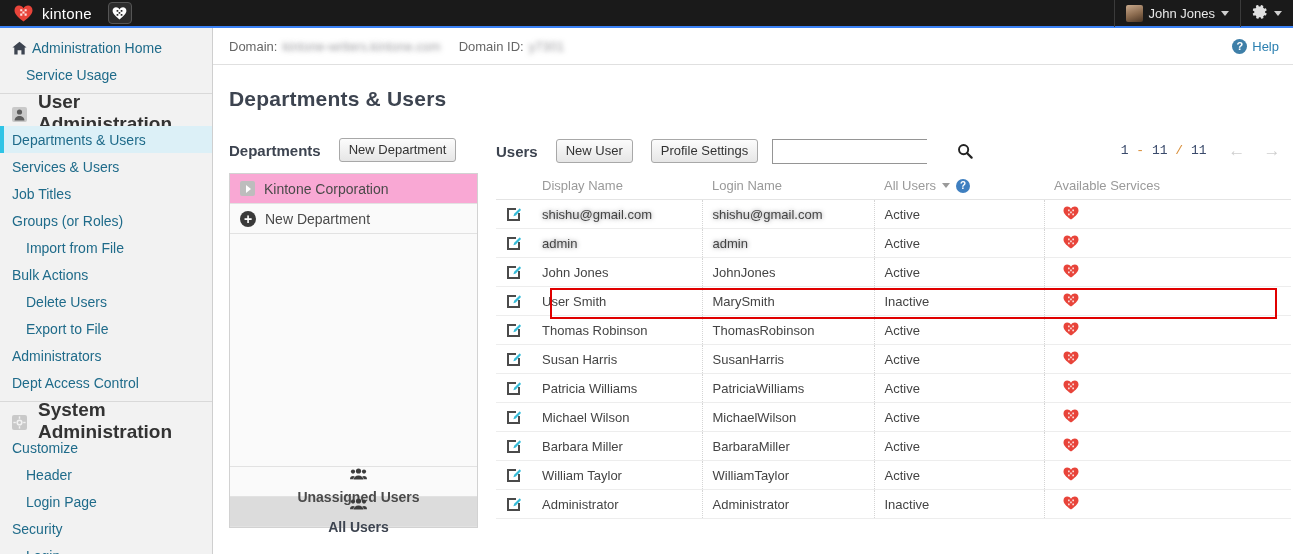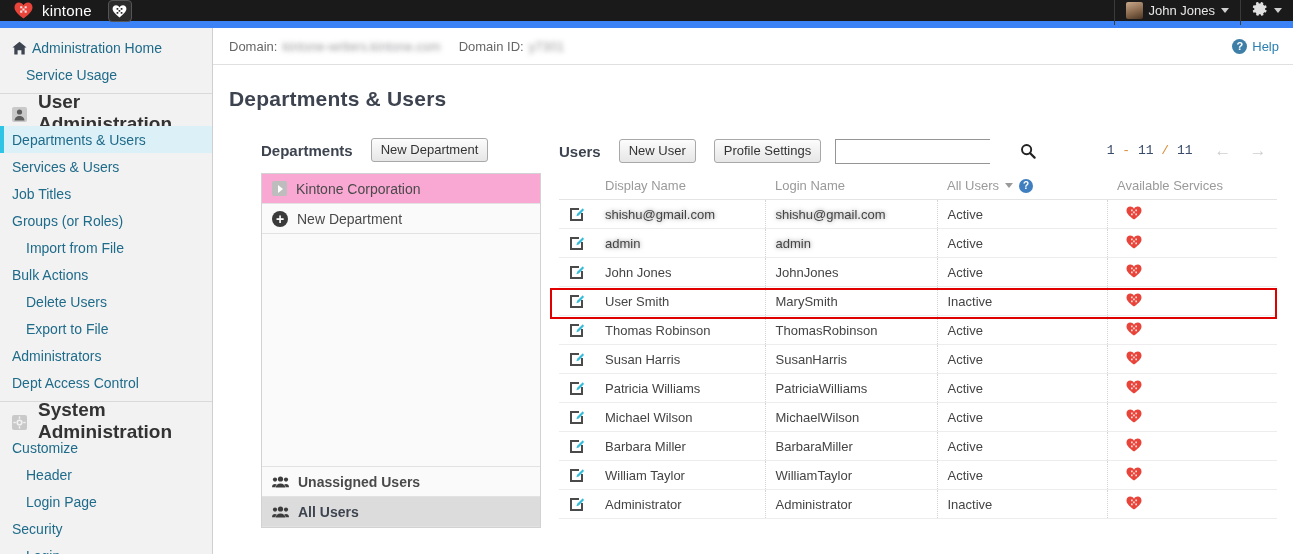--- a/index.html
+++ b/index.html
@@ -11,21 +11,21 @@
     font-family: "Liberation Sans", sans-serif;
     -webkit-font-smoothing: antialiased;
   }
 
   
   .topbar {
     position: absolute; top: 0; left: 0;
     width: 1293px; height: 28px;
     background: #1a1a1a;
     display: flex; align-items: center;
-    border-bottom: 7px solid #3b82f6;
+    border-bottom: 2px solid #3b82f6;
   }
   .brand { display: flex; align-items: center; padding-left: 14px; gap: 9px; }
   .brand-heart { width: 19px; height: 17px; position: relative; }
   .brand-name { color: #ffffff; font-size: 15px; letter-spacing: .2px; }
   .app-tile {
     width: 24px; height: 22px; margin-left: 16px;
     background: #2c2c2c; border: 1px solid #555; border-radius: 4px;
     display: flex; align-items: center; justify-content: center;
   }
   .topbar-right {
@@ -102,21 +102,21 @@
     display: flex; align-items: center; justify-content: center; line-height: 1;
   }
   .page-title {
     font-size: 21px; font-weight: bold; color: #3d4450;
     padding: 22px 0 0 16px; letter-spacing: .2px;
   }
 
   .panes { display: flex; padding: 26px 0 0 16px; }
 
   
-  .dept-pane { width: 280px; flex: none; margin-left: 32px; }
+  .dept-pane { width: 249px; flex: none; }
   .pane-head { display: flex; align-items: center; height: 26px; margin-bottom: 10px; }
   .pane-title { font-size: 15px; font-weight: bold; color: #3d4450; }
   .btn {
     background: linear-gradient(#fcfcfc,#e6e6e6);
     border: 1px solid #a8a8a8; border-radius: 3px;
     font-size: 13px; color: #333; padding: 4px 9px;
     cursor: pointer; font-family: "Liberation Sans", sans-serif;
     line-height: 1.1;
   }
   .dept-new { margin-left: 18px; }
@@ -128,39 +128,39 @@
     height: 30px; display: flex; align-items: center;
     padding-left: 10px; gap: 9px;
     font-size: 14px; color: #4a4a4a; cursor: pointer;
     border-bottom: 1px solid #e2e2e2; background: #f9a8d4;
   }
   .dept-item.plain { background: #fafafa; }
   .dept-spacer { flex: 1; background: #fafafa; border-bottom: 1px solid #e2e2e2; }
   .dept-foot { margin-top: 0; }
   .dept-foot .dept-item { background: #fafafa; }
   .dept-foot .dept-item.sel { background: #dcdcdc; color: #3d4450; font-weight: bold; }
-  .dept-item.strong { font-weight: bold; }
+  .dept-item.strong { font-weight: bold; flex-direction: column; }
   .tri-box {
     width: 15px; height: 15px; background: #bdbdbd; border-radius: 2px;
     display: flex; align-items: center; justify-content: center; flex: none;
   }
   .tri-box i {
     width: 0; height: 0; border-top: 4px solid transparent;
     border-bottom: 4px solid transparent; border-left: 5px solid #fff;
     display: block; margin-left: 2px;
   }
   .plus-circ {
     width: 16px; height: 16px; border-radius: 50%; background: #3a3a3a;
     color: #fff; font-size: 14px; font-weight: bold; flex: none;
     display: flex; align-items: center; justify-content: center; line-height: 0;
   }
   .grp-ico { width: 17px; height: 13px; flex: none; }
 
   
-  .users-pane { flex: 1; padding-left: 18px; padding-right: 16px; }
+  .users-pane { flex: 1; padding-left: 18px; padding-right: 2px; }
   .users-head { display: flex; align-items: center; height: 28px; margin-bottom: 9px; }
   .users-title { font-size: 15px; font-weight: bold; color: #3d4450; }
   .users-head .btn { margin-left: 18px; }
   .search-wrap {
     margin-left: 14px; width: 155px; height: 25px;
     border: 1px solid #959595; background: #fff;
     display: flex; align-items: center;
   }
   .search-input {
     flex: 1; border: none; outline: none; height: 23px;

